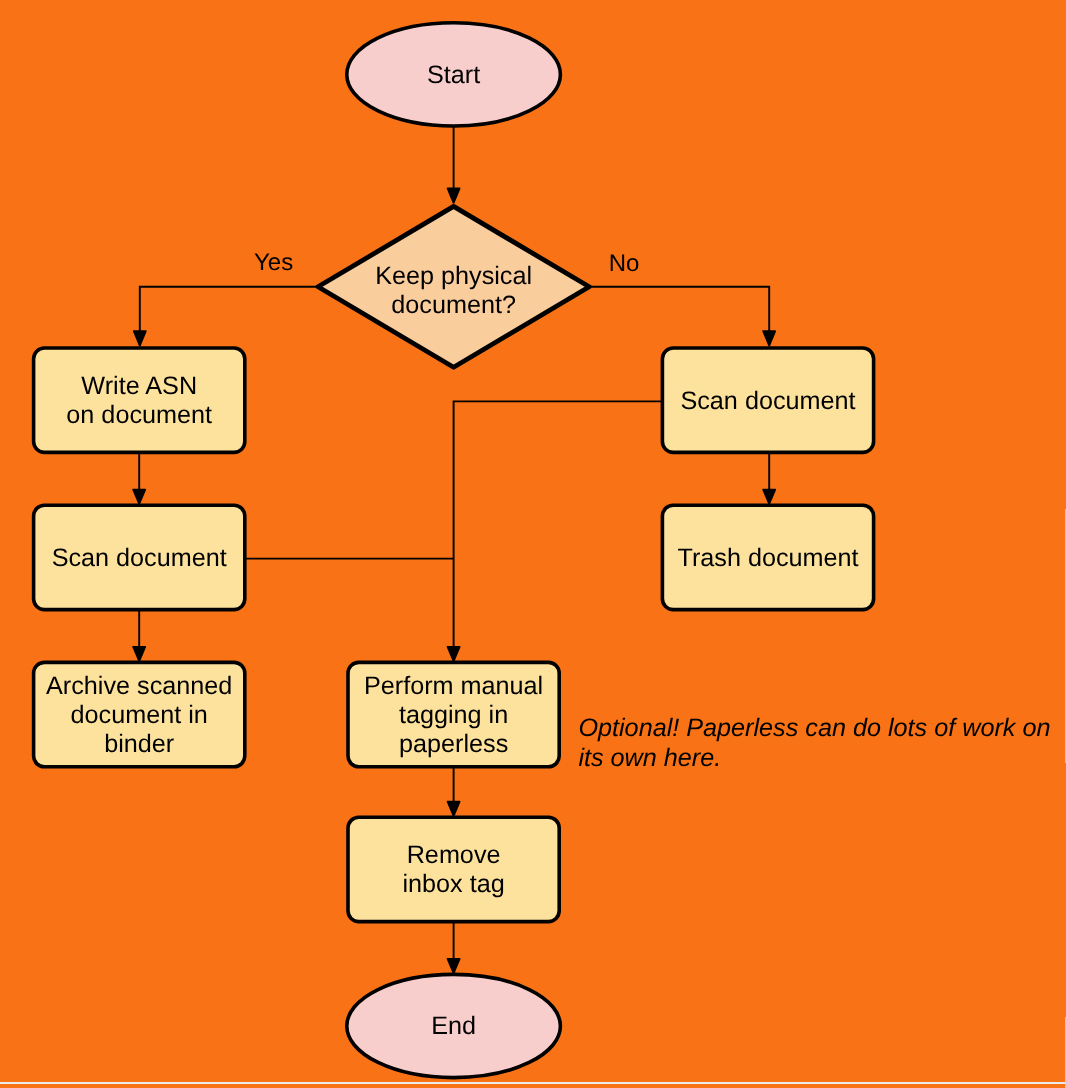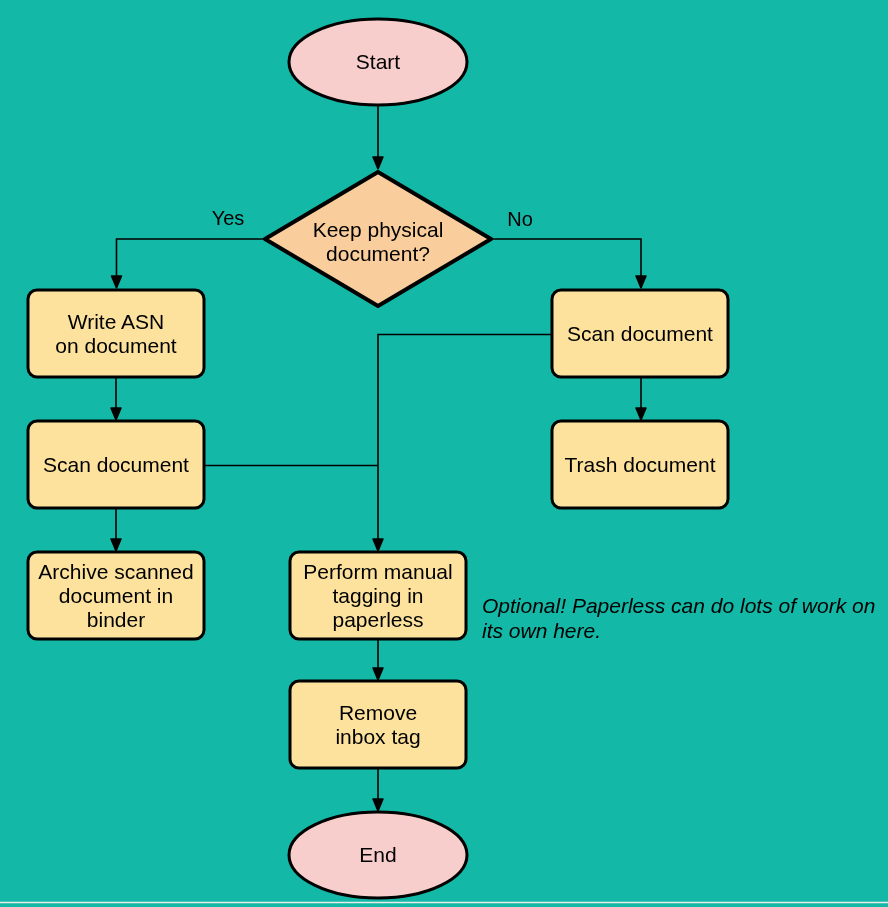--- a/index.html
+++ b/index.html
@@ -4,21 +4,21 @@
 <style>
   html, body {
     margin: 0;
     padding: 0;
     background: #ffffff;
   }
   .canvas {
     position: relative;
     width: 888px;
     height: 907px;
-    background: #14b8a6;
+    background: #f97316;
     font-family: "Liberation Sans", sans-serif;
     overflow: hidden;
   }
   svg { display: block; }
   text {
     fill: #000000;
     font-family: "Liberation Sans", sans-serif;
   }
   .node-label   { font-size: 21px; }
   .edge-label   { font-size: 20px; }

